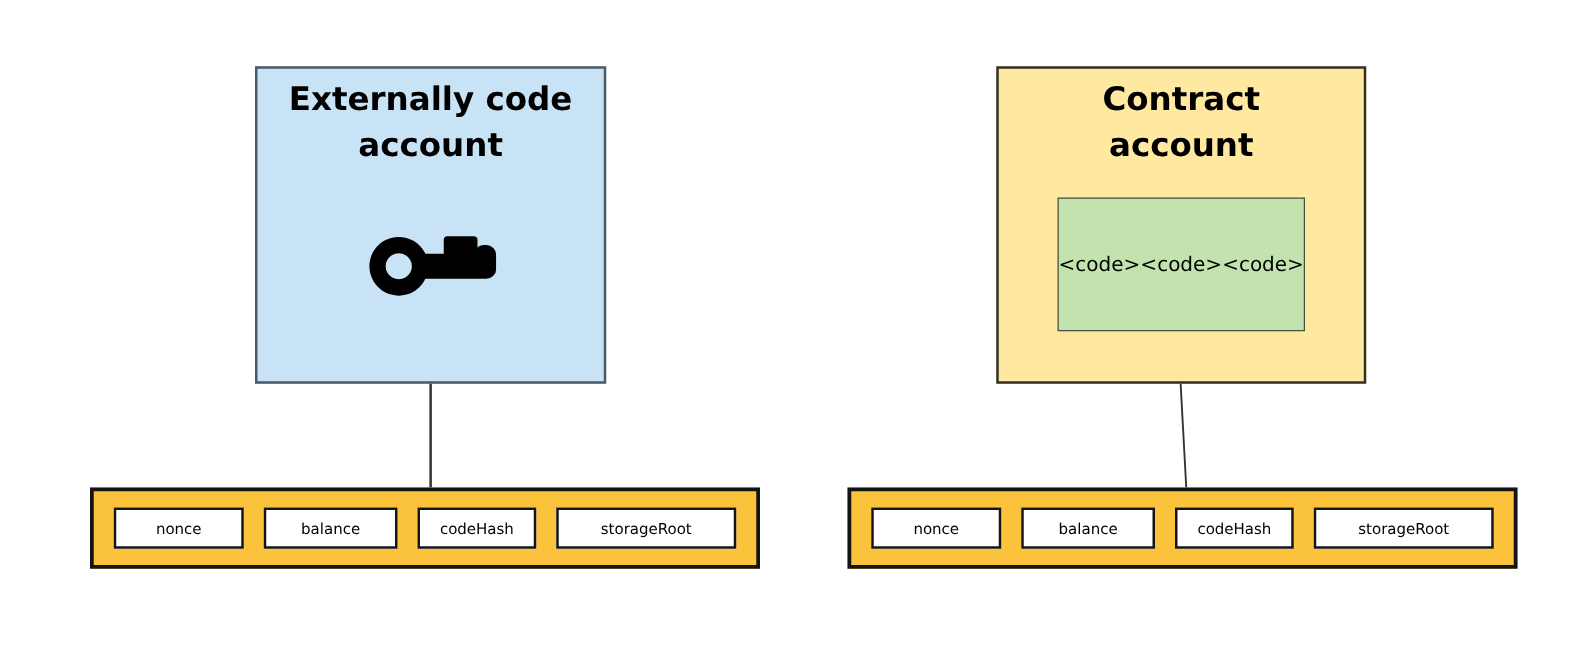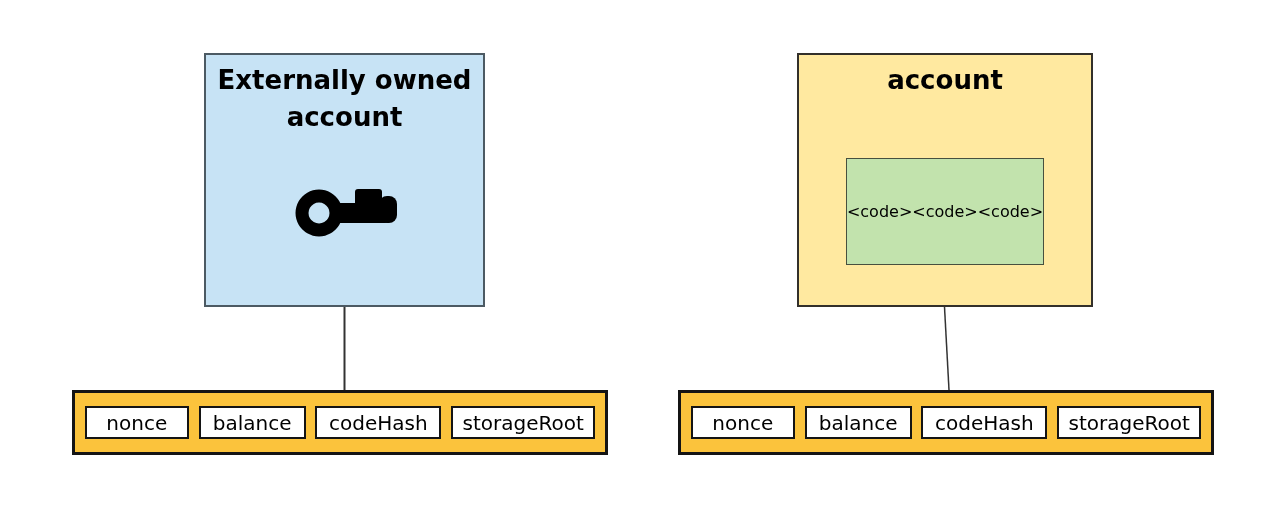--- a/index.html
+++ b/index.html
@@ -98,53 +98,54 @@
   .bar-right { left: 678px; width: 536px; }
 
   .field-box {
     box-sizing: border-box;
     height: 33px;
     background: #ffffff;
     border: 2px solid #141414;
     display: flex;
     align-items: center;
     justify-content: center;
-    font-size: 20px;
+    font-size: 12px;
     color: #000000;
     white-space: nowrap;
   }
   .fw-nonce       { width: 104px; }
   .fw-balance     { width: 107px; }
-  .fw-codehash    { width: 126px; }
+  .fw-codehash    { width: 95px; }
   .fw-storageroot { width: 144px; }
 </style>
 </head>
 <body>
 
 <div class="canvas">
 
   <div class="account-box eoa-box">
     <div class="box-title">
-      <div>Externally owned</div>
+      <div>Externally code</div>
       <div>account</div>
     </div>
     <div class="key-wrap">
       <svg viewBox="0 0 104 56" width="104" height="56" aria-hidden="true">
         <g fill="var(--key-icon, #000000)">
           <path fill-rule="evenodd" d="M26 5.5 a23.5 23.5 0 1 0 0.02 0 Z M26 18.5 a10.5 10.5 0 1 0 0.02 0 Z"></path>
           <rect x="40" y="19" width="56" height="20" rx="4"></rect>
           <rect x="62" y="5" width="27" height="22" rx="3"></rect>
           <rect x="86" y="12" width="18" height="27" rx="8"></rect>
         </g>
       </svg>
     </div>
   </div>
 
   <div class="account-box contract-box">
     <div class="box-title">
+      <div>Contract</div>
       <div>account</div>
     </div>
     <div class="code-box">
       <div class="code-line">&lt;code&gt;</div>
       <div class="code-line">&lt;code&gt;</div>
       <div class="code-line">&lt;code&gt;</div>
     </div>
   </div>
 
   <svg class="connector-svg" aria-hidden="true">

